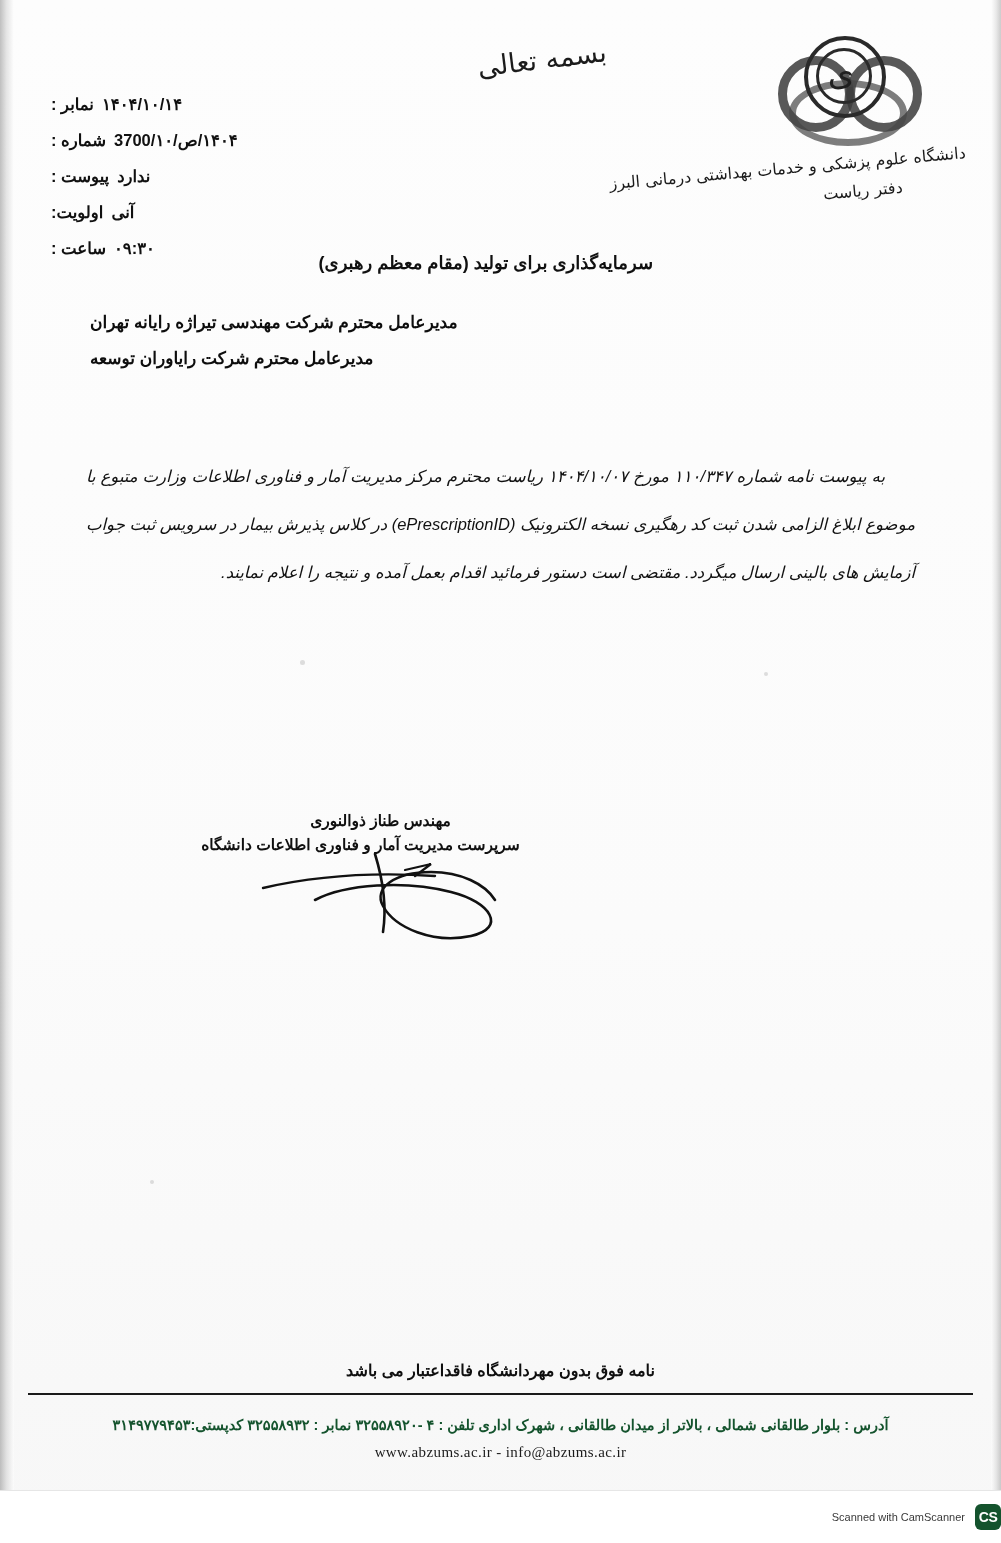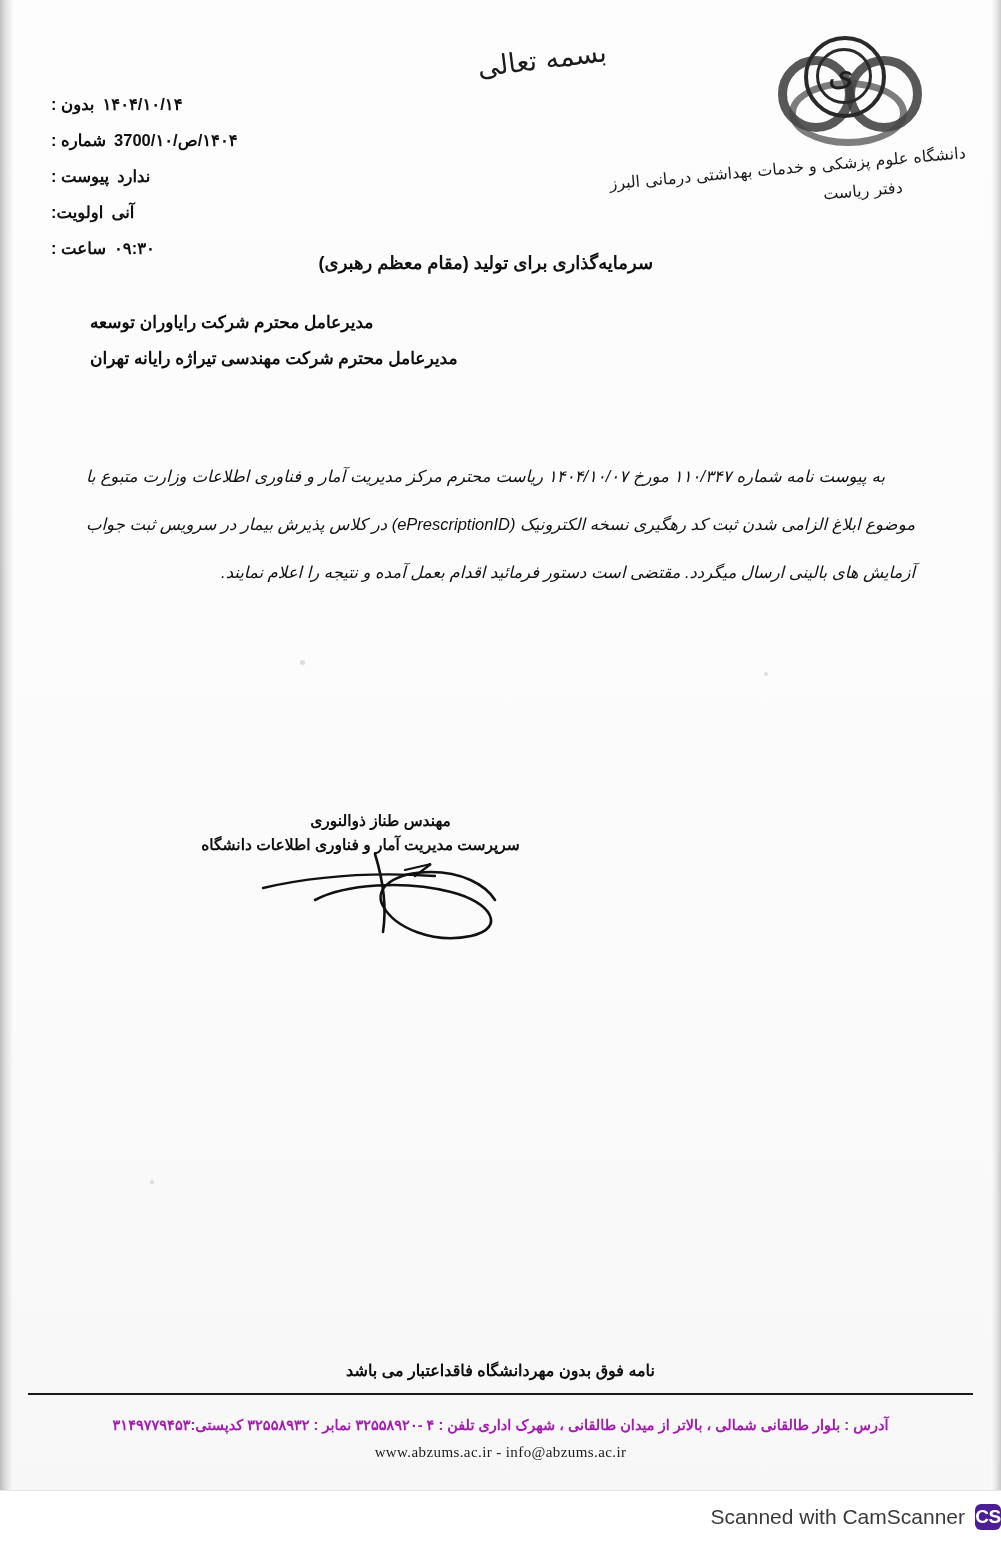--- a/index.html
+++ b/index.html
@@ -255,21 +255,21 @@
   }
   .footer-address {
     position: absolute;
     bottom: 110px;
     left: 0;
     right: 0;
     text-align: center;
     direction: rtl;
     font-size: 14.5px;
     font-weight: bold;
-    color: #a21caf;
+    color: #14532d;
     white-space: nowrap;
   }
   .footer-web {
     position: absolute;
     bottom: 82px;
     left: 0;
     right: 0;
     text-align: center;
     direction: ltr;
     font-family: "Liberation Serif", serif;
@@ -289,33 +289,33 @@
     border-top: 1px solid #e6e6e6;
     display: flex;
     align-items: center;
     padding-left: 14px;
     gap: 10px;
   }
   .cs-logo {
     width: 26px;
     height: 26px;
     border-radius: 6px;
-    background: #4c1d95;
+    background: #14532d;
     color: #ffffff;
-    font-size: 19px;
+    font-size: 14px;
     font-weight: bold;
     display: flex;
     align-items: center;
     justify-content: center;
     font-family: "Liberation Sans", sans-serif;
     letter-spacing: -.5px;
   }
   .cs-text {
     font-family: "Liberation Sans", sans-serif;
-    font-size: 21px;
+    font-size: 11px;
     color: #3a3a3a;
     direction: ltr;
   }
 
   .speck {
     position: absolute;
     background: #bdbdbd;
     border-radius: 50%;
     opacity: .5;
   }
@@ -343,21 +343,21 @@
       <div class="ring r-inner"></div>
       <div class="glyph">ی</div>
     </div>
     <div class="org-line1">دانشگاه علوم پزشکی و خدمات بهداشتی درمانی البرز</div>
     <div class="org-line2">دفتر ریاست</div>
   </div>
 
   <div class="meta">
     <div class="meta-row">
       <span class="meta-value">۱۴۰۴/۱۰/۱۴</span>
-      <span class="meta-label">بدون :</span>
+      <span class="meta-label">نمابر :</span>
     </div>
     <div class="meta-row">
       <span class="meta-value">۱۴۰۴/ص/3700/۱۰</span>
       <span class="meta-label">شماره :</span>
     </div>
     <div class="meta-row">
       <span class="meta-value">ندارد</span>
       <span class="meta-label">پیوست :</span>
     </div>
     <div class="meta-row">
@@ -366,22 +366,22 @@
     </div>
     <div class="meta-row">
       <span class="meta-value">۰۹:۳۰</span>
       <span class="meta-label">ساعت :</span>
     </div>
   </div>
 
   <div class="slogan">سرمایه‌گذاری برای تولید (مقام معظم رهبری)</div>
 
   <div class="addressee">
+    <div>مدیرعامل محترم شرکت مهندسی تیراژه رایانه تهران</div>
     <div>مدیرعامل محترم شرکت رایاوران توسعه</div>
-    <div>مدیرعامل محترم شرکت مهندسی تیراژه رایانه تهران</div>
   </div>
 
 
   <div class="body-text">به پیوست نامه شماره ۱۱۰/۳۴۷ مورخ ۱۴۰۴/۱۰/۰۷ ریاست محترم مرکز مدیریت آمار و فناوری اطلاعات وزارت متبوع با موضوع ابلاغ الزامی شدن ثبت کد رهگیری نسخه الکترونیک (ePrescriptionID) در کلاس پذیرش بیمار در سرویس ثبت جواب آزمایش های بالینی ارسال میگردد. مقتضی است دستور فرمائید اقدام بعمل آمده و نتیجه را اعلام نمایند.</div>
 
   <div class="sign-block">
     <div class="sign-name">مهندس طناز ذوالنوری</div>
     <div class="sign-title">سرپرست مدیریت آمار و فناوری اطلاعات دانشگاه</div>
     <svg class="signature-svg" viewBox="0 0 330 110">
       <path d="M8 52 C60 40, 120 36, 180 40" stroke="#111" stroke-width="2.4" fill="none" stroke-linecap="round"></path>

